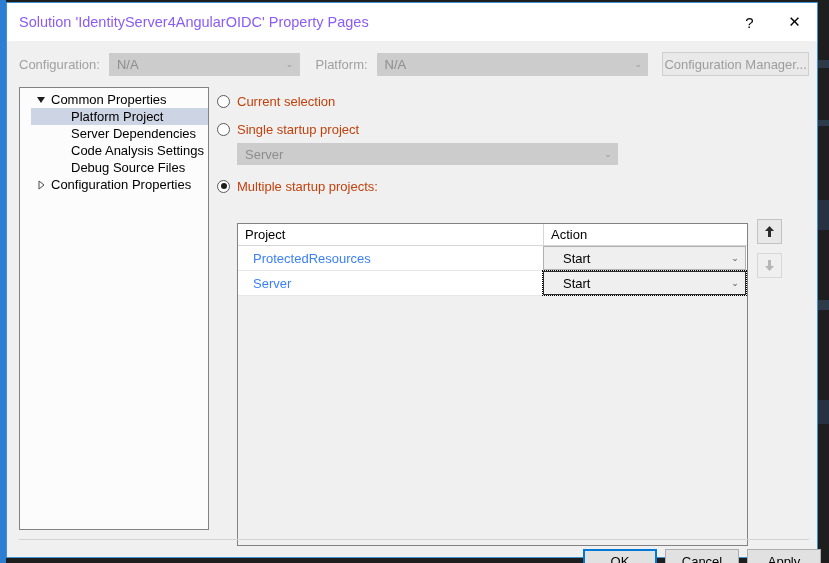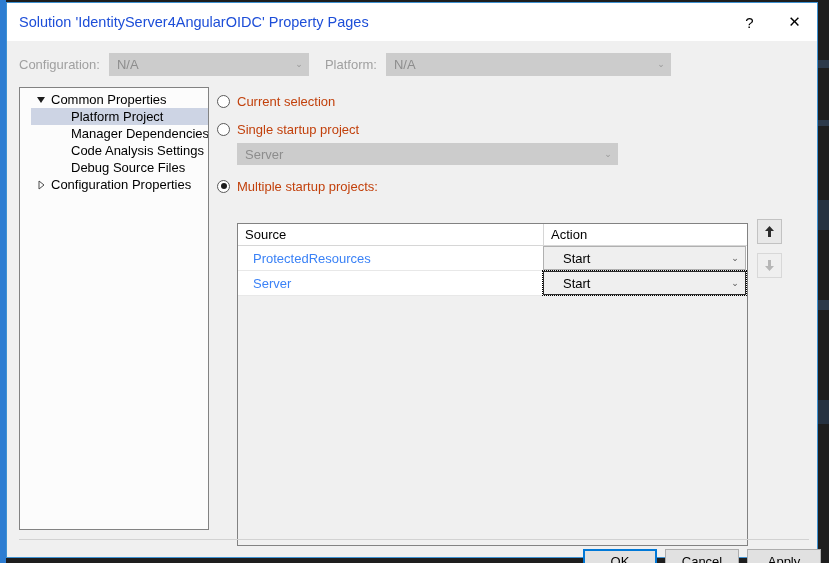--- a/index.html
+++ b/index.html
@@ -45,21 +45,21 @@
   .titlebar {
     height: 38px;
     background: #ffffff;
     display: flex;
     align-items: center;
     flex: 0 0 auto;
     box-sizing: border-box;
   }
   .title-text {
     font-size: 14.5px;
-    color: #1d4ed8;
+    color: #8b5cf6;
     padding-left: 12px;
     white-space: nowrap;
     flex: 1 1 auto;
   }
   .title-btn {
     width: 45px; height: 37px;
     display: flex; align-items: center; justify-content: center;
     font-size: 15px; color: #000;
     background: transparent;
     border: none;
@@ -341,36 +341,37 @@
         <span class="lbl-disabled">Configuration:</span>
         <div class="combo disabled" id="cfg-combo">
           <span class="cval">N/A</span>
           <span class="carrow">⌄</span>
         </div>
         <span class="lbl-disabled plat-label">Platform:</span>
         <div class="combo disabled" id="plat-combo">
           <span class="cval">N/A</span>
           <span class="carrow">⌄</span>
         </div>
+        <div class="btn disabled" id="cfgmgr-btn">Configuration Manager...</div>
       </div>
 
       <div id="tree">
         <div class="tree-node">
           <span class="tw">
               <span class="tri-down"></span>
             </span>
           <span>Common Properties</span>
         </div>
         <div class="tree-node selected">
           <span class="tw"></span>
           <span class="tree-label indent">Platform Project</span>
         </div>
         <div class="tree-node">
           <span class="tw"></span>
-          <span class="tree-label indent">Manager Dependencies</span>
+          <span class="tree-label indent">Server Dependencies</span>
         </div>
         <div class="tree-node">
           <span class="tw"></span>
           <span class="tree-label indent">Code Analysis Settings</span>
         </div>
         <div class="tree-node">
           <span class="tw"></span>
           <span class="tree-label indent">Debug Source Files</span>
         </div>
         <div class="tree-node">
@@ -403,21 +404,21 @@
         </div>
 
         <div class="radio-row" style="margin-top:11px;">
           <span class="radio checked"></span>
           <span>Multiple startup projects:</span>
         </div>
 
         <div id="grid-wrap">
           <div id="grid">
             <div class="grid-header">
-              <div class="gh-cell project">Source</div>
+              <div class="gh-cell project">Project</div>
               <div class="gh-cell action">Action</div>
             </div>
 
             <div class="grid-row">
               <div class="gc-project">ProtectedResources</div>
               <div class="gc-action">
                 <div class="cellcombo">
                   <span class="cval">Start</span>
                   <span class="carrow">⌄</span>
                 </div>

